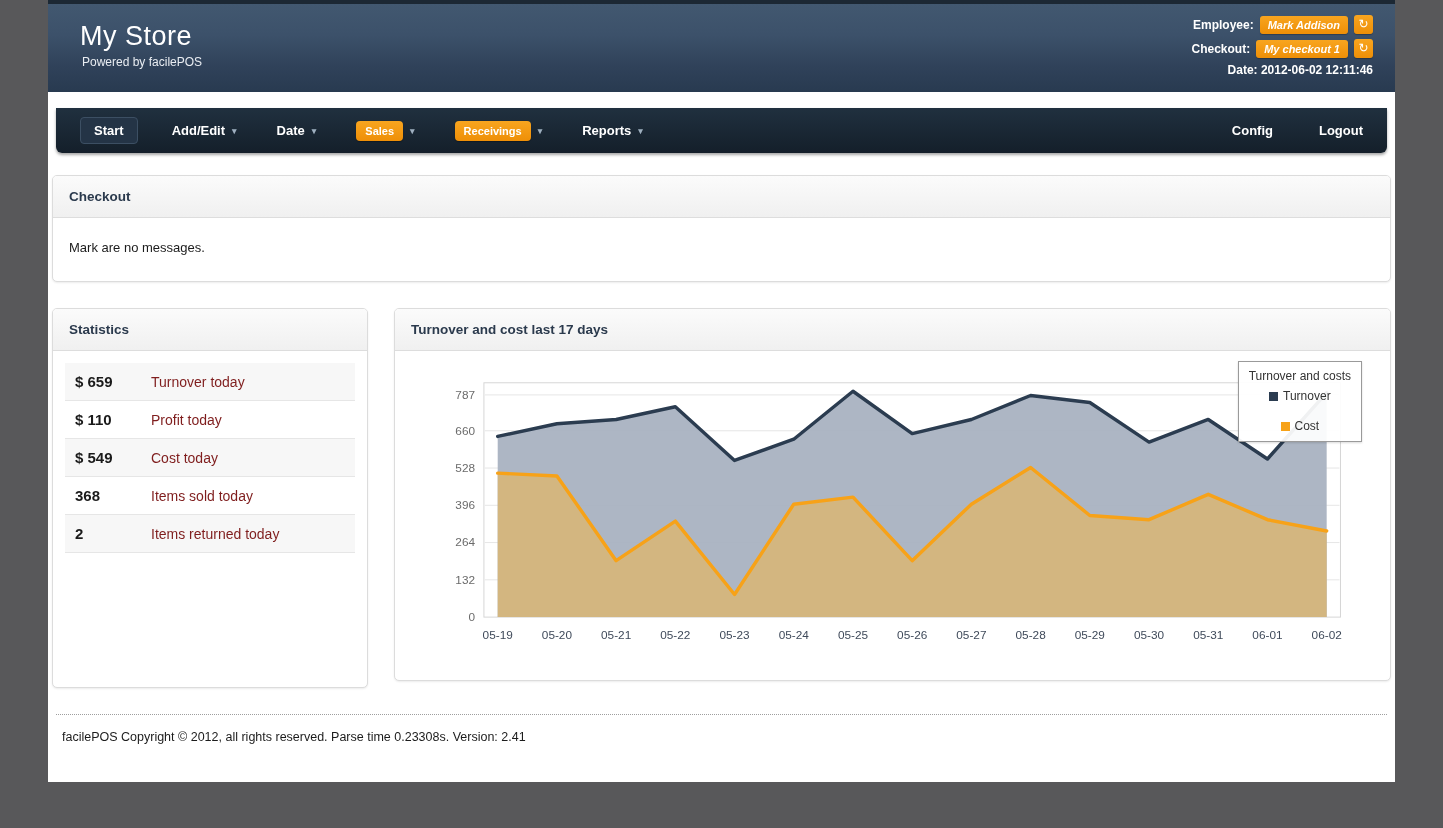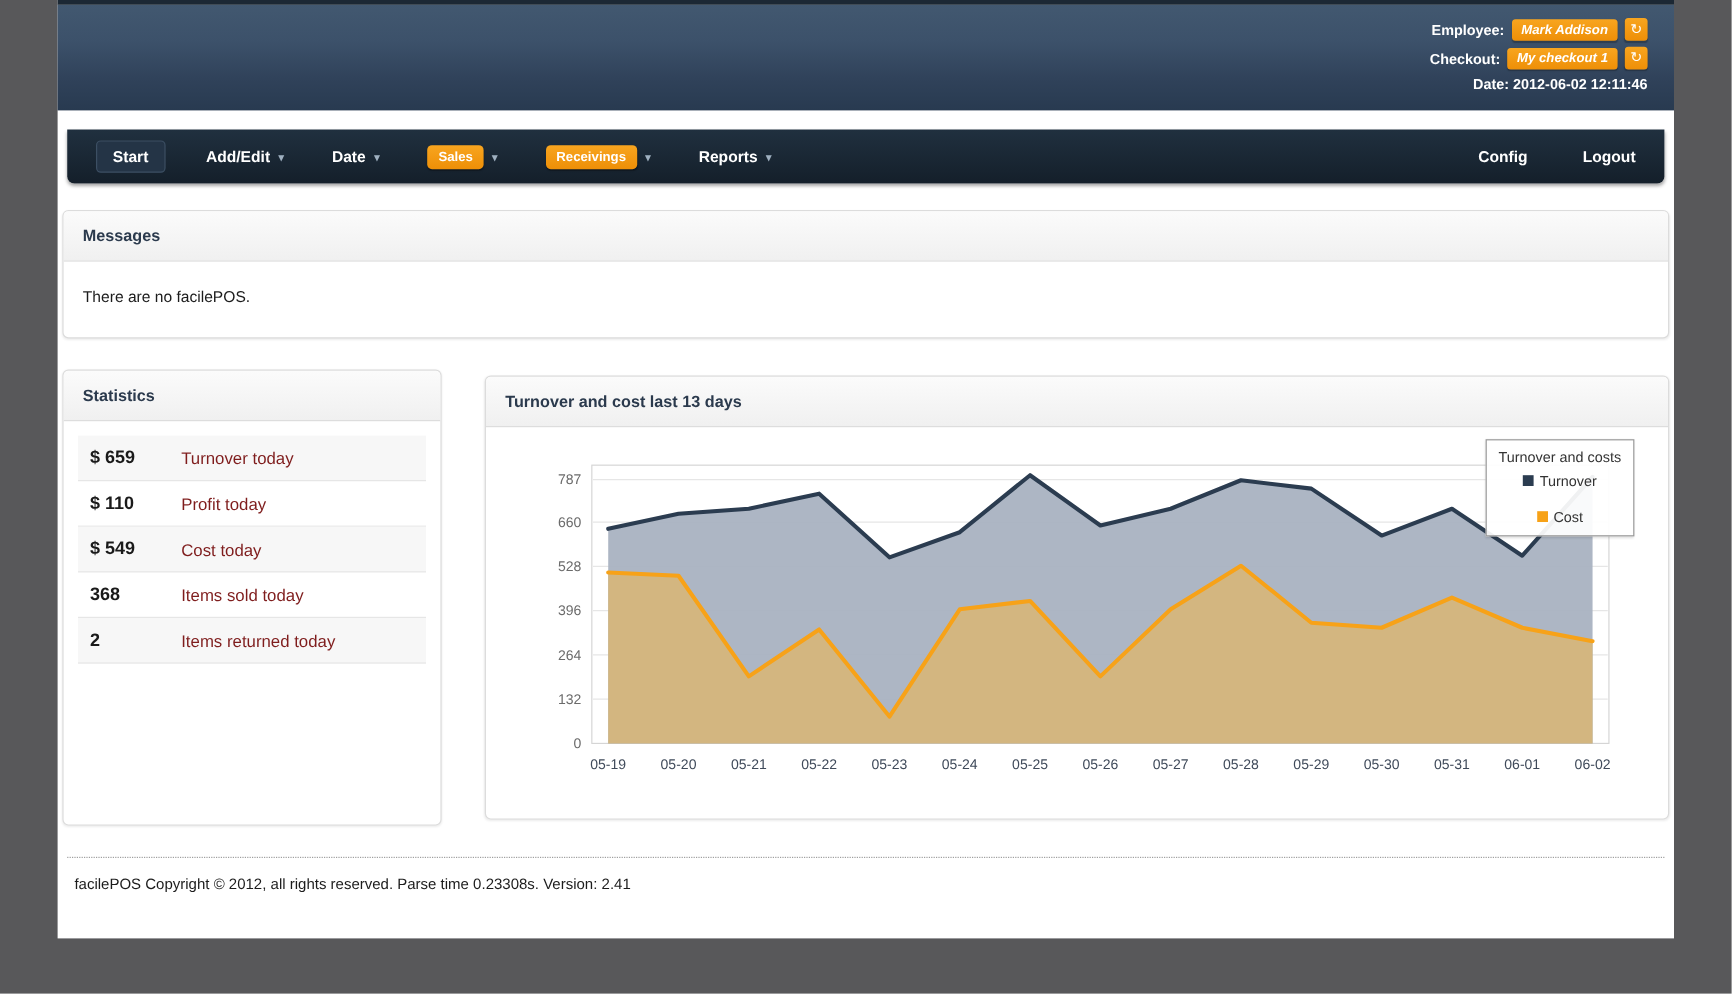--- a/index.html
+++ b/index.html
@@ -83,21 +83,21 @@
   }
   .panel-header {
     background: linear-gradient(180deg, #fbfbfb, #f0f0f0);
     border-bottom: 1px solid #ddd;
     padding: 13px 16px;
     color: #2b3a4d; font-weight: bold; font-size: 13.5px;
   }
   .messages-panel { margin: 22px 0 26px; }
   .messages-body { padding: 22px 16px 26px; font-size: 13px; color: #1c1c1c; }
 
-  .columns { display: flex; gap: 36px; align-items: center; }
+  .columns { display: flex; gap: 26px; align-items: flex-start; }
   .stats-panel { width: 316px; flex: none; }
   .stats-body { padding: 12px; min-height: 336px; }
   .stat-row {
     display: flex; align-items: center;
     padding: 10px 10px; border-bottom: 1px solid #e6e6e6;
   }
   .stat-row:nth-child(odd) { background: #f7f7f7; }
   .stat-value { width: 76px; font-weight: bold; font-size: 15px; color: #1a1a1a; }
   .stat-label { font-size: 14px; color: #7f1d1d; }
 
@@ -127,20 +127,24 @@
     padding: 15px 6px 0;
     font-size: 12.5px; color: #1c1c1c;
   }
 </style>
 </head>
 <body>
 
 <div class="page">
 
   <header class="header">
+    <div class="brand">
+      <div class="brand-title">My Store</div>
+      <div class="brand-sub">Powered by facilePOS</div>
+    </div>
     <div class="session">
       <div class="session-row">
         <span class="session-label">Employee:</span>
         <span class="session-badge">Mark Addison</span>
         <button class="session-btn">
             <span>↻</span>
           </button>
       </div>
       <div class="session-row">
         <span class="session-label">Checkout:</span>
@@ -179,22 +183,22 @@
     </div>
     <div class="nav-right">
       <a class="nav-item">Config</a>
       <a class="nav-item">Logout</a>
     </div>
   </nav>
 
   <div class="content">
 
     <section class="panel messages-panel">
-      <div class="panel-header">Messages</div>
-      <div class="messages-body">There are no facilePOS.</div>
+      <div class="panel-header">Checkout</div>
+      <div class="messages-body">Mark are no messages.</div>
     </section>
 
     <div class="columns">
 
       <section class="panel stats-panel">
         <div class="panel-header">Statistics</div>
         <div class="stats-body">
           <div class="stat-row">
             <span class="stat-value">$ 659</span>
             <span class="stat-label">Turnover today</span>
@@ -212,21 +216,21 @@
             <span class="stat-label">Items sold today</span>
           </div>
           <div class="stat-row">
             <span class="stat-value">2</span>
             <span class="stat-label">Items returned today</span>
           </div>
         </div>
       </section>
 
       <section class="panel chart-panel">
-        <div class="panel-header">Turnover and cost last 13 days</div>
+        <div class="panel-header">Turnover and cost last 17 days</div>
         <div class="chart-body">
           <svg id="chart-svg" class="chart-svg" viewBox="0 0 970 300">
               <rect x="70" y="14" width="870" height="238" fill="#ffffff" stroke="#d5d5d5" stroke-width="1"></rect>
               <text x="61" y="256" text-anchor="end" fill="#6b6b6b" font-size="12">0</text>
               <line x1="71" y1="214.14939759036145" x2="939" y2="214.14939759036145" stroke="#e6e6e6" stroke-width="1"></line>
               <text x="61" y="218.14939759036145" text-anchor="end" fill="#6b6b6b" font-size="12">132</text>
               <line x1="71" y1="176.2987951807229" x2="939" y2="176.2987951807229" stroke="#e6e6e6" stroke-width="1"></line>
               <text x="61" y="180.2987951807229" text-anchor="end" fill="#6b6b6b" font-size="12">264</text>
               <line x1="71" y1="138.44819277108434" x2="939" y2="138.44819277108434" stroke="#e6e6e6" stroke-width="1"></line>
               <text x="61" y="142.44819277108434" text-anchor="end" fill="#6b6b6b" font-size="12">396</text>

